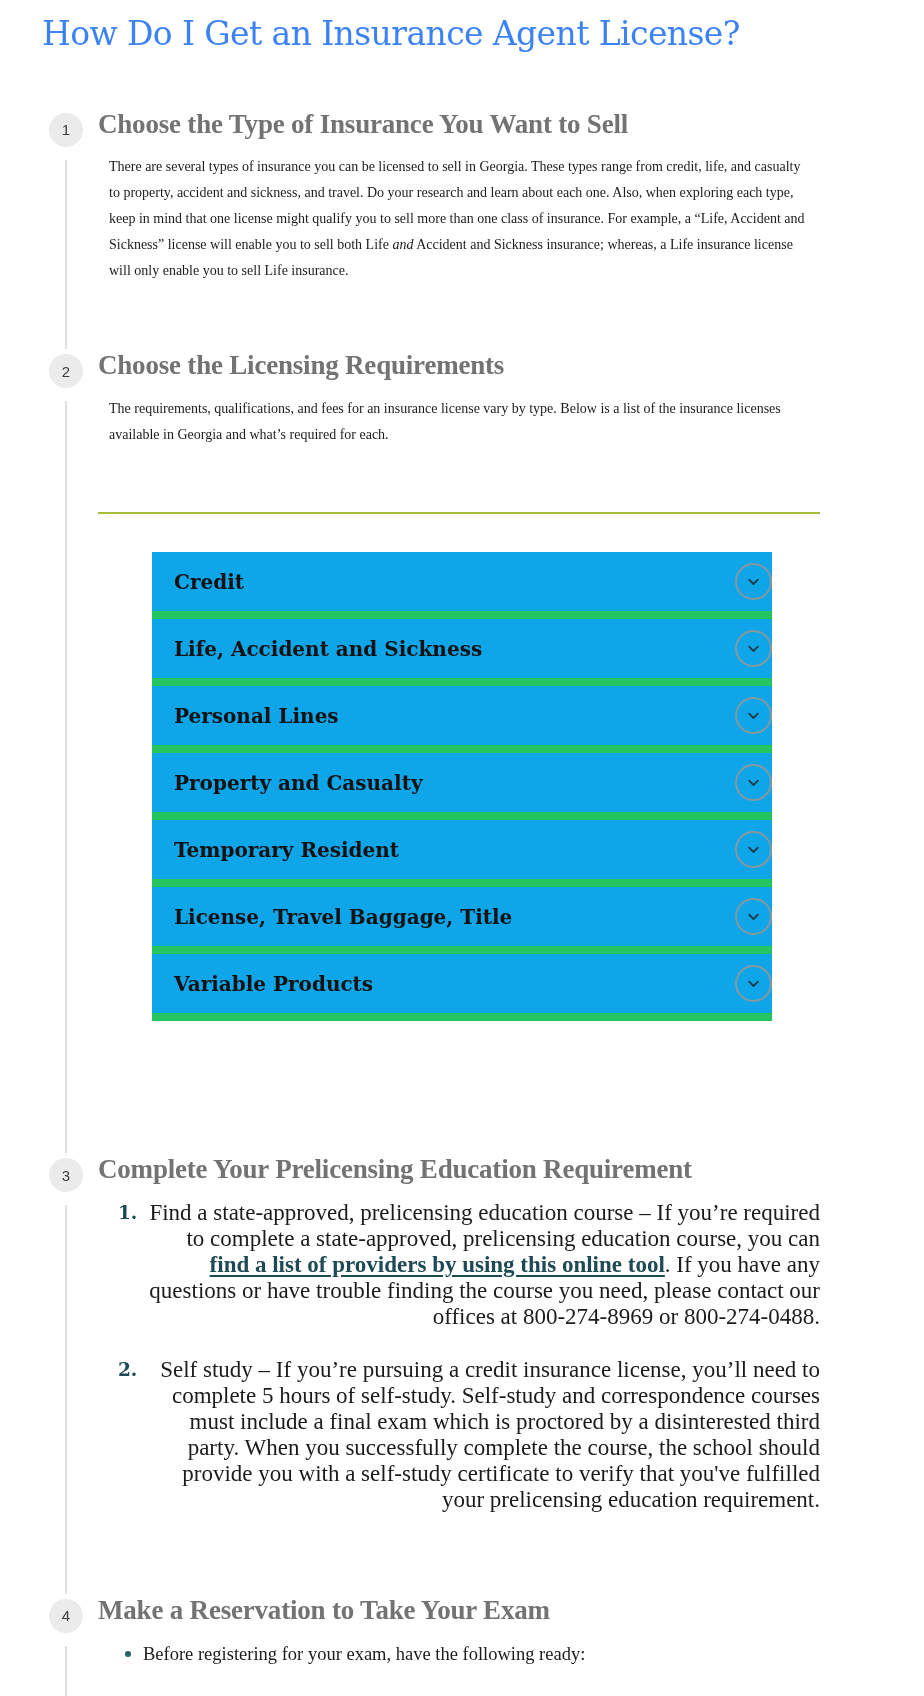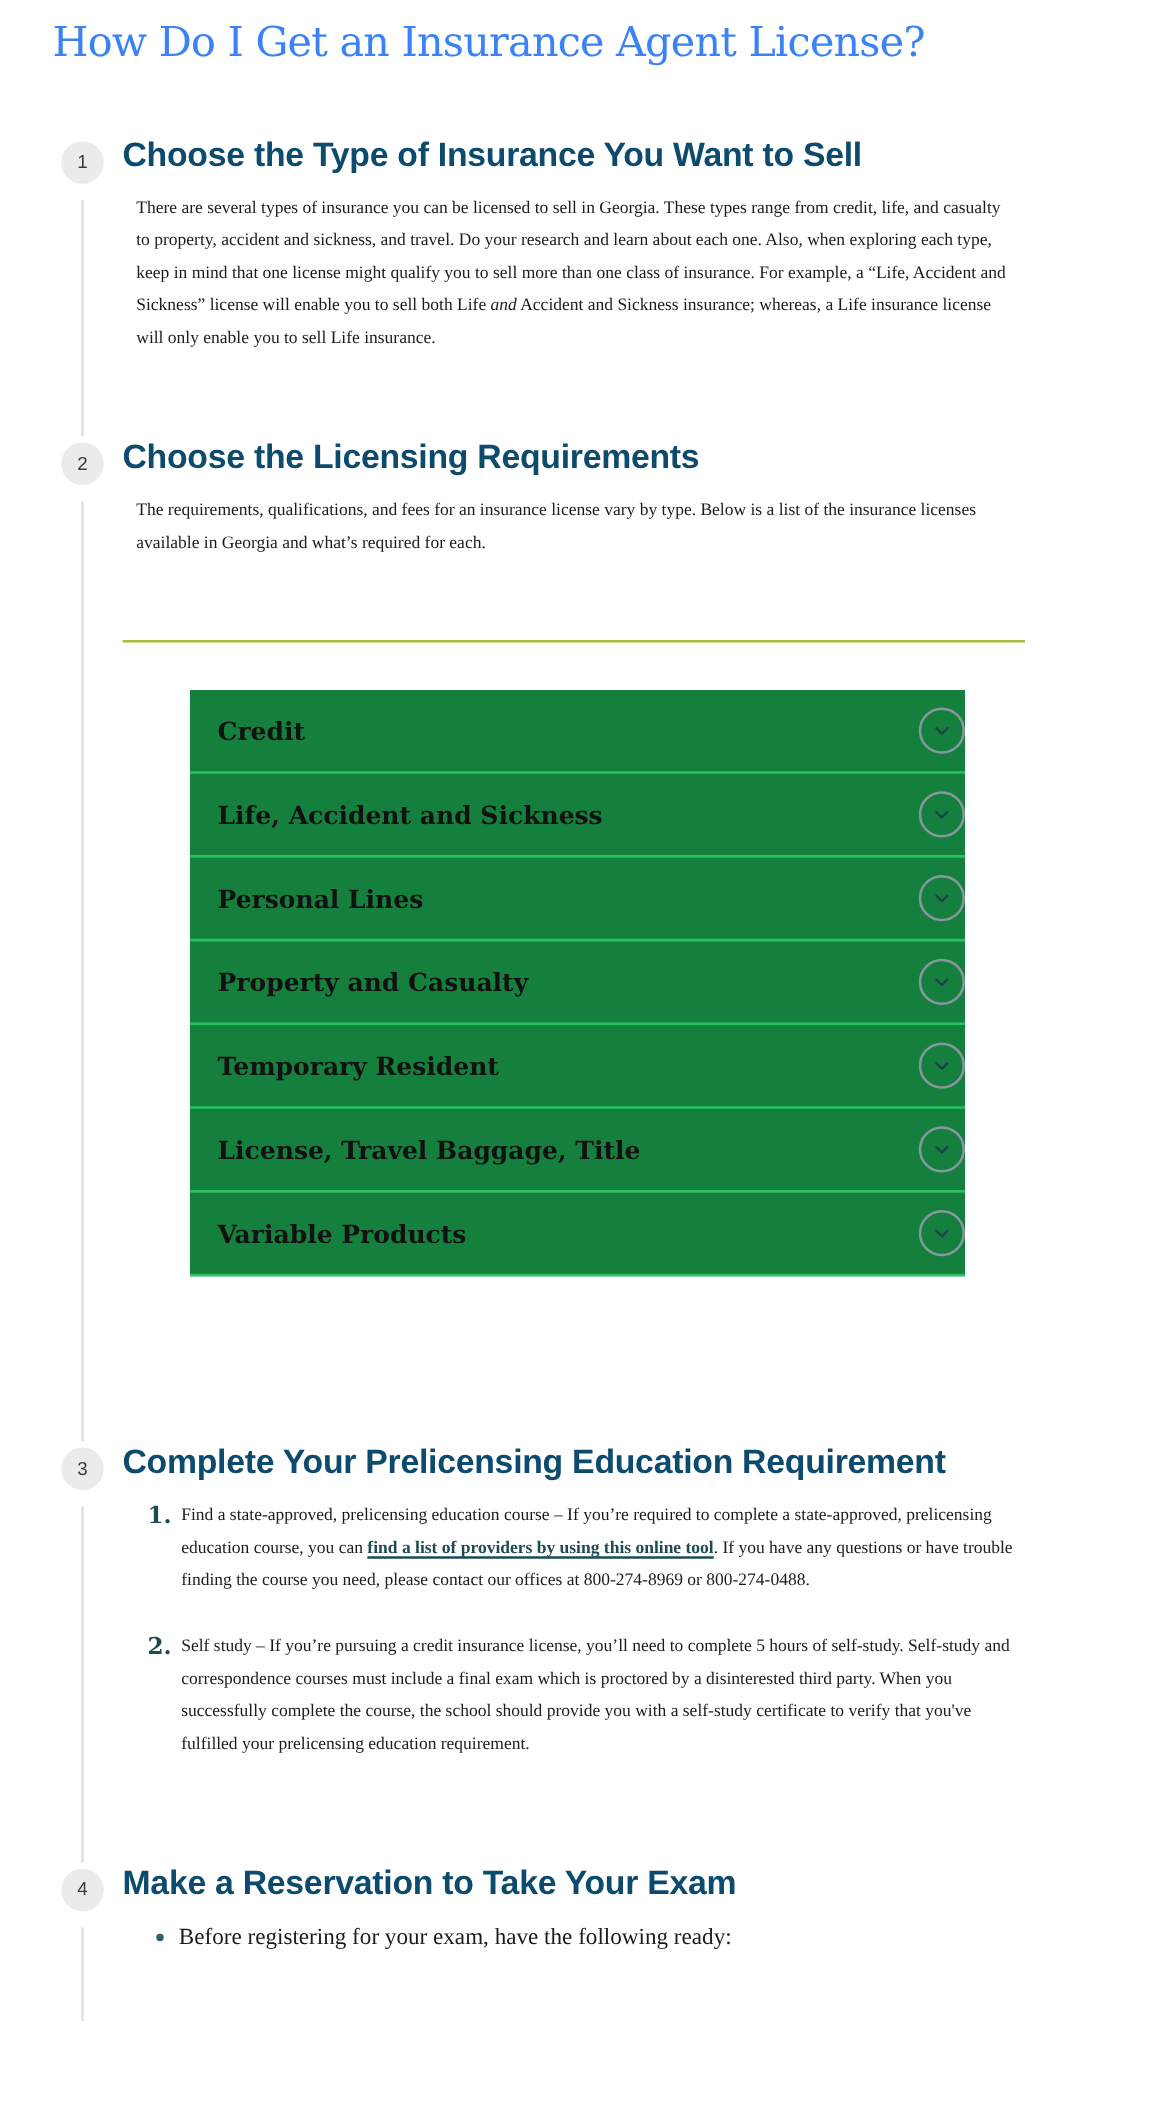--- a/index.html
+++ b/index.html
@@ -33,23 +33,23 @@
     width: 34px; height: 34px; border-radius: 50%;
     background: #ebebeb; color: #3c3c3c;
     font-family: "Liberation Sans", sans-serif; font-size: 15px;
     display: flex; align-items: center; justify-content: center;
     margin-top: 5px; flex-shrink: 0;
   }
   .connector { width: 2px; flex: 1; background: #e0e0e0; margin-top: 13px; }
   .content { margin-left: 14px; width: 722px; padding-bottom: 54px; }
 
   h2.step-heading {
-    font-family: Liberation Sans, sans-serif;
+    font-family: Liberation Serif, serif;
     font-weight: 700; font-size: 27px;
-    letter-spacing: -0.2px; color: #0c4a6e;
+    letter-spacing: -0.2px; color: #737373;
     margin: 0 0 13px 0; line-height: 1.25;
   }
   p.step-body {
     font-size: 14px; line-height: 26px; margin: 11px;
   }
   .em { font-style: italic; }
   a.inline-link {
     color: #1d4a54; font-weight: 700;
     text-decoration: underline;
     text-decoration-thickness: 2px;
@@ -57,43 +57,43 @@
   }
 
   hr.gold-rule {
     border: none; border-top: 2px solid #aabb3e;
     margin: 64px 0 0 0; width: 722px;
   }
 
   .accordion { margin: 38px 0 78px 54px; width: 620px; }
   .acc-row {
     display: flex; align-items: center; justify-content: space-between;
-    height: 67px; border-bottom: 2px solid #22c55e;
-    padding-left: 22px; cursor: pointer; background: #15803d;
+    height: 67px; border-bottom: 8px solid #22c55e;
+    padding-left: 22px; cursor: pointer; background: #0ea5e9;
   }
   .acc-label {
     font-family: "DejaVu Serif", serif;
     font-weight: 700; font-size: 20px; color: #111111;
   }
   .acc-btn {
     width: 37px; height: 37px; border-radius: 50%;
     border: 2px solid #87979f; background: transparent;
     display: flex; align-items: center; justify-content: center;
     padding: 0; cursor: pointer; flex-shrink: 0;
   }
   .acc-btn svg { display: block; }
 
   ol.num-list { list-style: none; margin: 2px 0 0 0; padding: 0; }
   .ol-item { display: flex; margin-bottom: 27px; }
   .ol-num {
     font-family: "DejaVu Serif", serif; font-weight: 700;
     font-size: 18.5px; line-height: 26px; color: #1d4a54;
     margin-left: 20px; min-width: 27px; flex-shrink: 0;
   }
-  .ol-text { font-size: 14px; line-height: 26px; }
+  .ol-text { font-size: 23px; line-height: 26px; text-align: right; }
 
   ul.bullet-list { list-style: none; margin: 4px 0 0 0; padding: 0; }
   .bullet-item { display: flex; }
   .dot {
     width: 6px; height: 6px; border-radius: 50%;
     background: #2a6168; margin: 10px 12px 0 27px; flex-shrink: 0;
   }
   .btext { font-size: 18.5px; line-height: 26px; }
 </style>
 </head>

